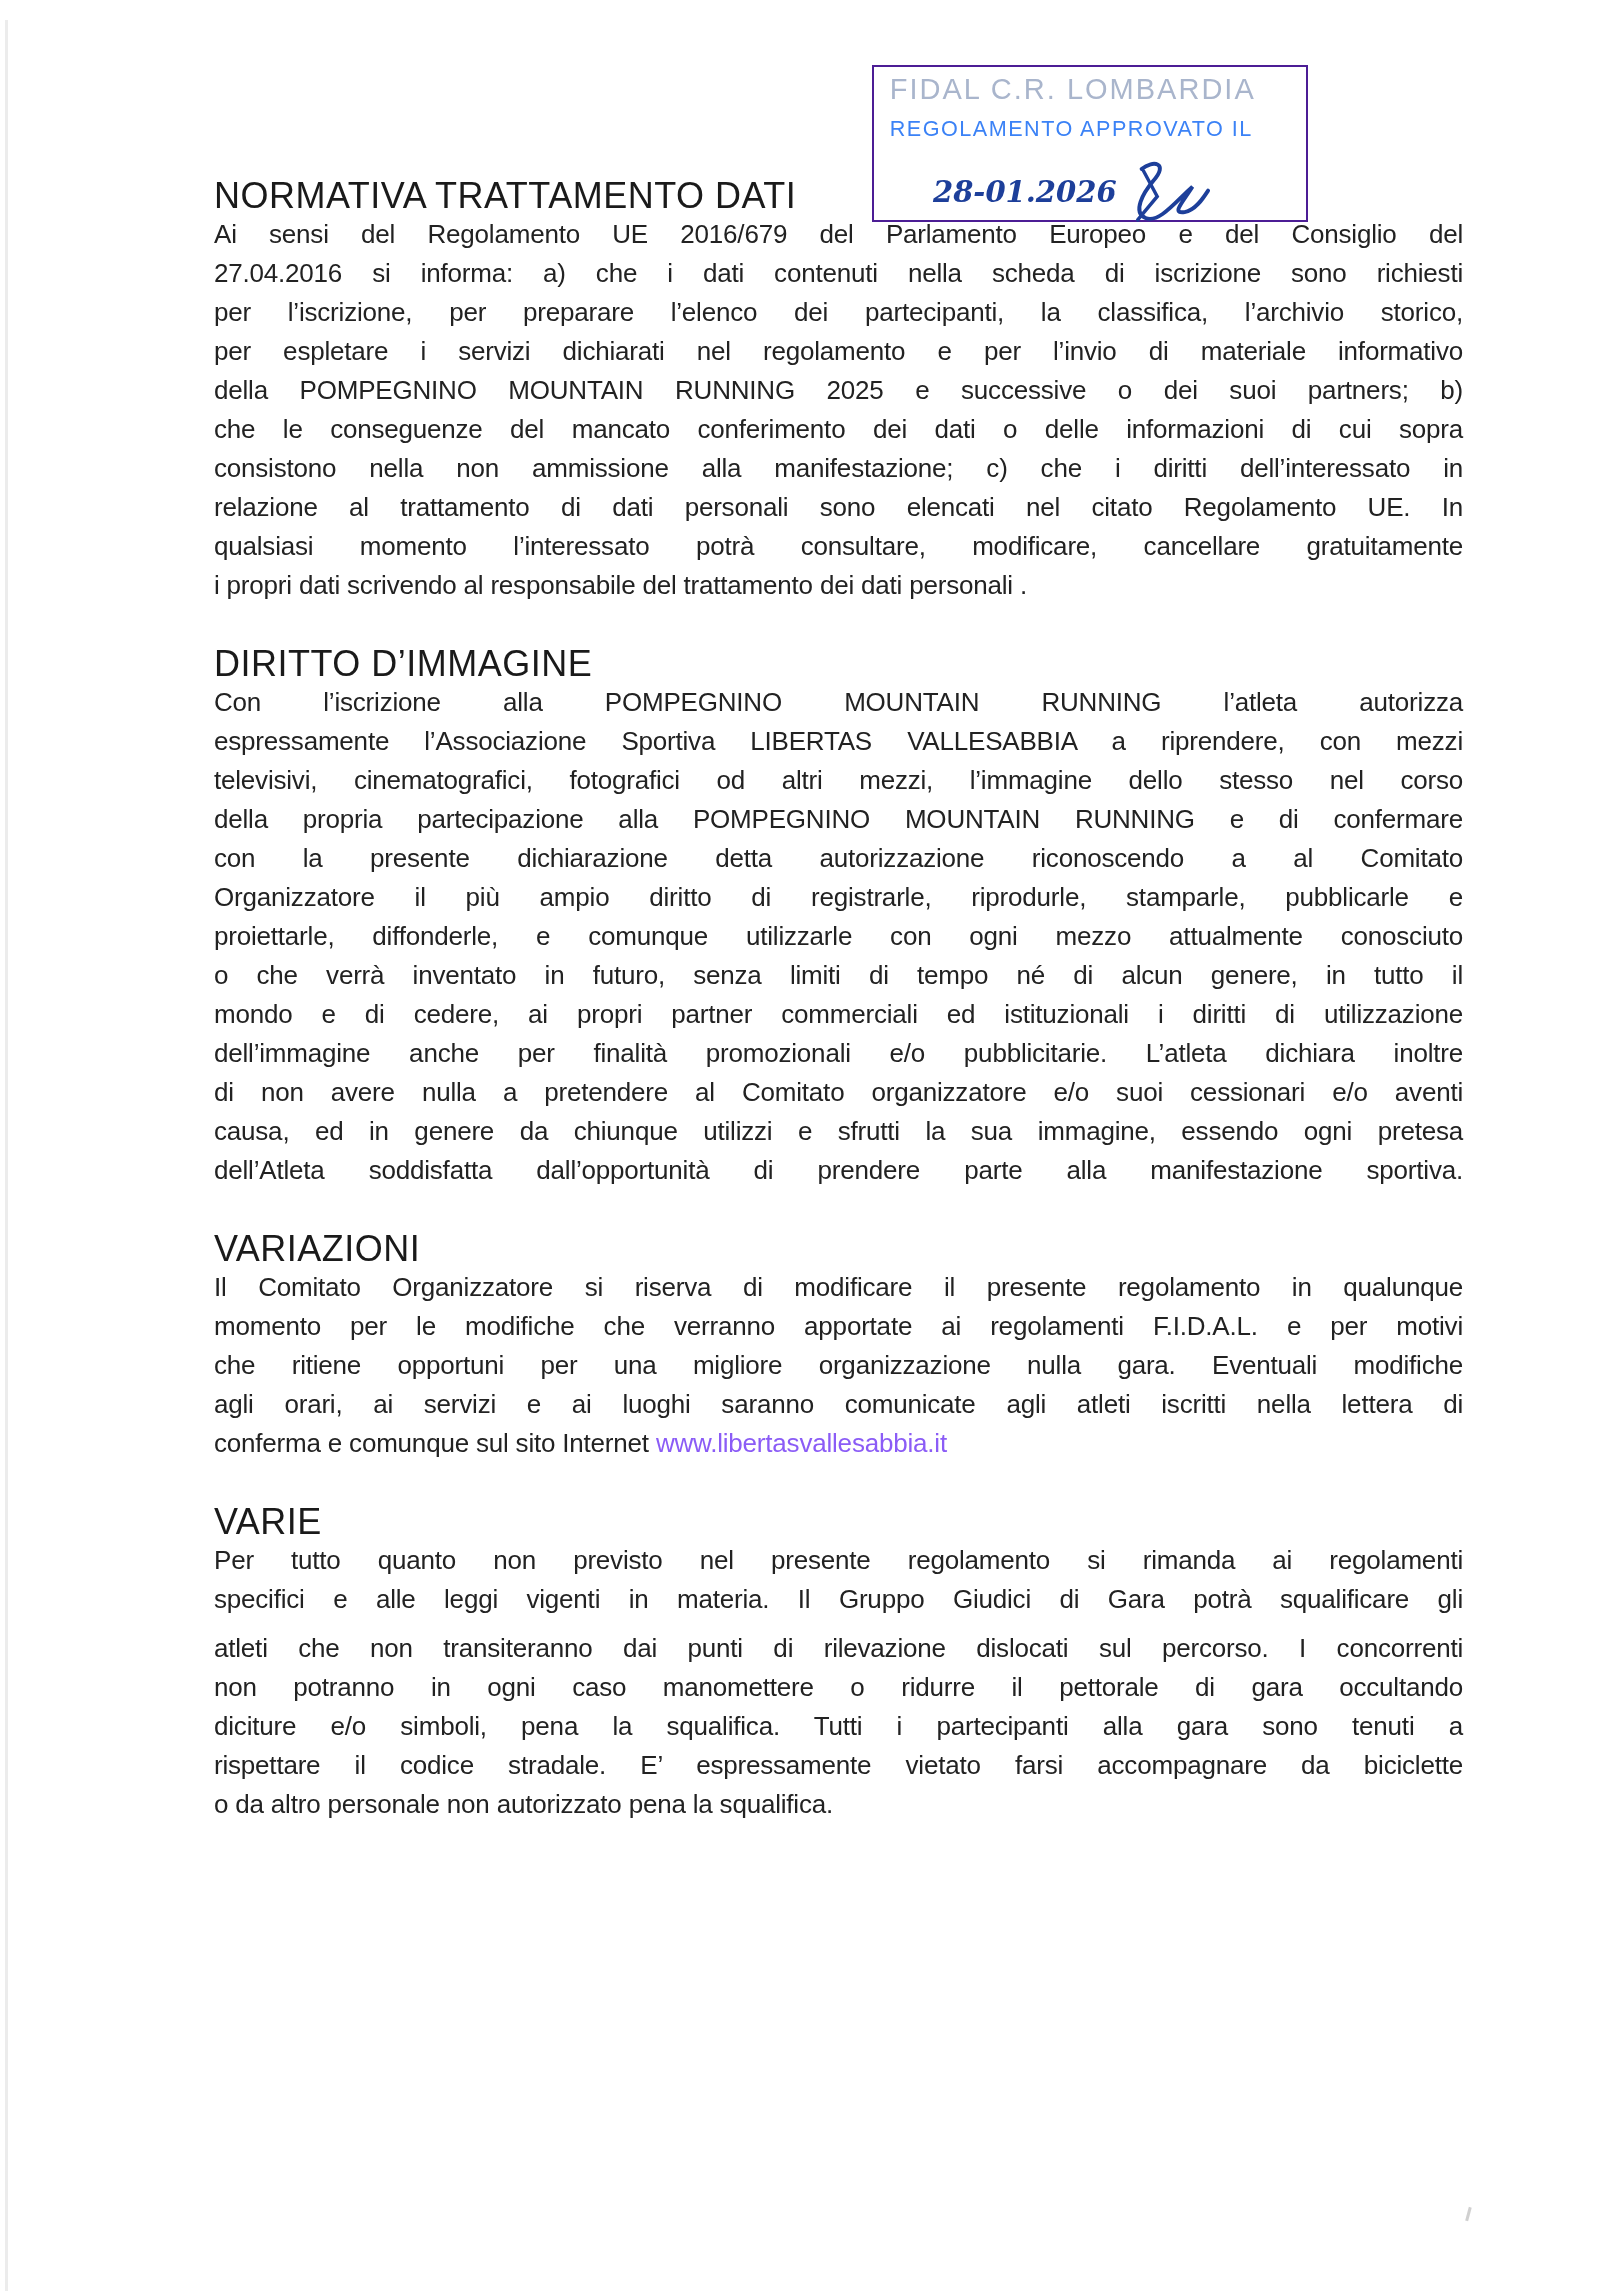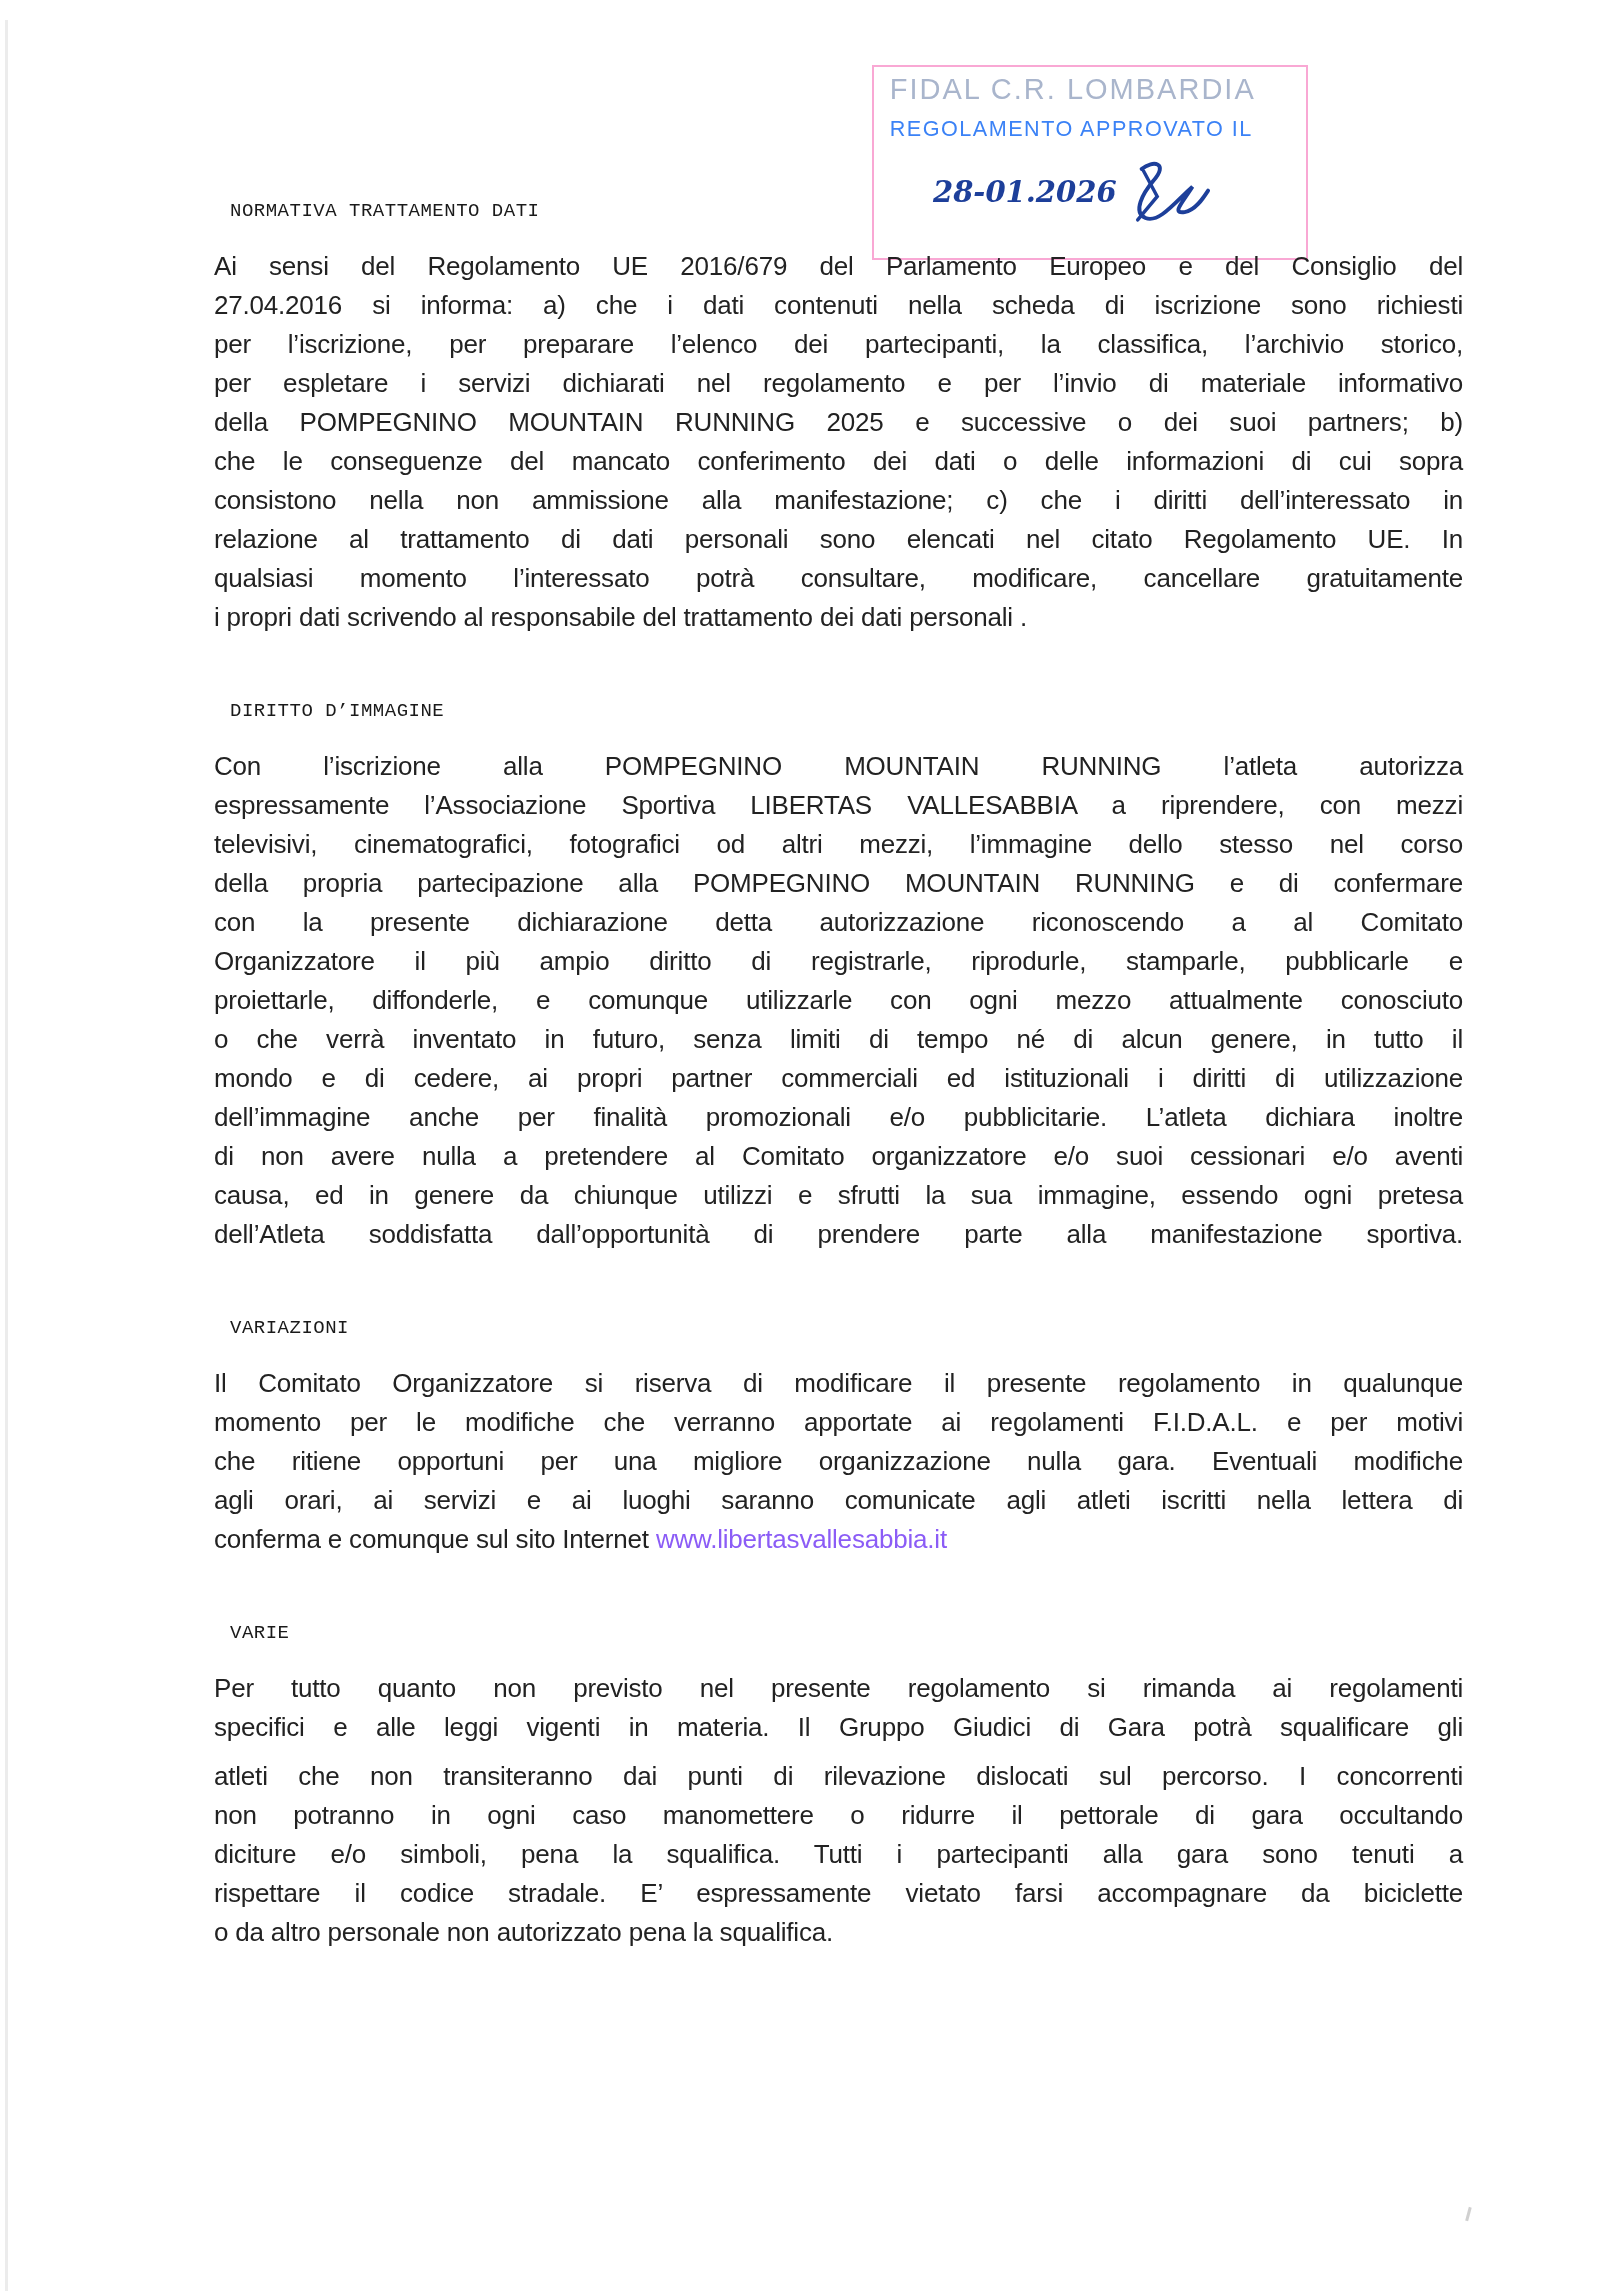--- a/index.html
+++ b/index.html
@@ -1,30 +1,30 @@
 <!DOCTYPE html>
 <html><head>
 <meta charset="utf-8">
 <style>
   html, body { margin: 0; padding: 0; background: #ffffff; }
   body { width: 1620px; height: 2292px; position: relative; overflow: hidden;
          font-family: "Liberation Sans", sans-serif; color: #1a1a1a; }
   .left-edge { position: absolute; left: 4.9px; top: 19.6px; width: 2.9px; height: 2272px; background: #ececec; }
   .page { position: absolute; left: 214px; top: 176px; width: 1249px; }
   .section { margin: 0; }
-  .heading { font-size: 19px; line-height: 39px; font-weight: 400; letter-spacing: 0.5px; margin: 16px; color: #1a1a1a; font-family: Liberation Mono, monospace; }
+  .heading { font-size: 36px; line-height: 39px; font-weight: 400; letter-spacing: 0.5px; margin: 0; color: #1a1a1a; }
   .para { font-size: 26px; line-height: 39px; text-align: justify; margin: 0; letter-spacing: -0.2px; color: #222; }
   .para span.line { display: block; text-align: justify; text-align-last: justify; white-space: nowrap; }
   .para span.line.last { text-align-last: left; }
   .gap { height: 39px; }
   .link { color: #8b5cf6; text-decoration: none; }
 
   
-  .stamp { position: absolute; left: 872px; top: 65px; width: 436px; height: 195px;
-           border: 2px solid #f9a8d4; border-right-width: 2px; box-sizing: border-box; }
+  .stamp { position: absolute; left: 872px; top: 65px; width: 436px; height: 157px;
+           border: 2px solid #4c1d95; border-right-width: 2px; box-sizing: border-box; }
   .stamp-line1 { position: absolute; left: 15.7px; top: 5.9px; font-size: 29px; letter-spacing: 2px;
                  color: #a9b5cc; font-family: "Liberation Sans", sans-serif; white-space: nowrap; }
   .stamp-line2 { position: absolute; left: 15.7px; top: 49px; font-size: 21.6px; letter-spacing: 1.5px;
                  color: #3b82f6; white-space: nowrap; }
   .stamp-date { position: absolute; left: 59px; top: 108px; font-size: 29px; font-style: italic;
                 color: #1d3f9a; font-family: "DejaVu Serif", serif; font-weight: bold; white-space: nowrap; }
   .stamp-sign { position: absolute; left: 250px; top: 90px; }
   .page-mark { position: absolute; left: 1467px; top: 2207px; width: 2.9px; height: 13.7px; background: #d0d0d0; transform: rotate(15deg); }
 </style>
 </head>

